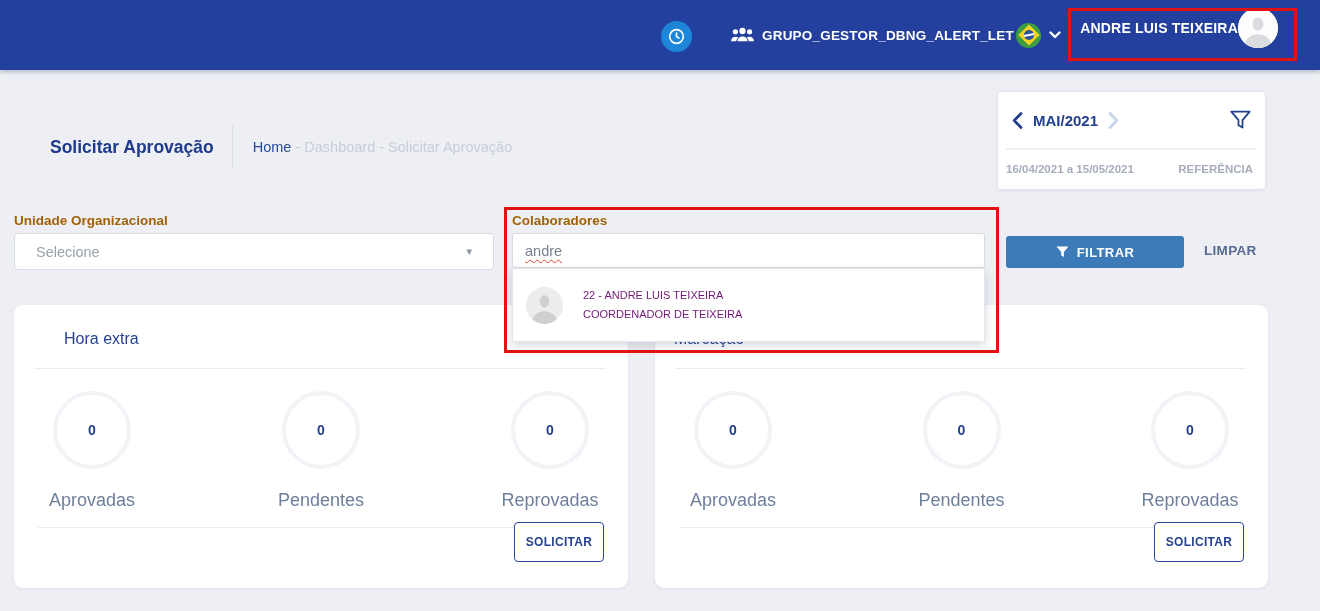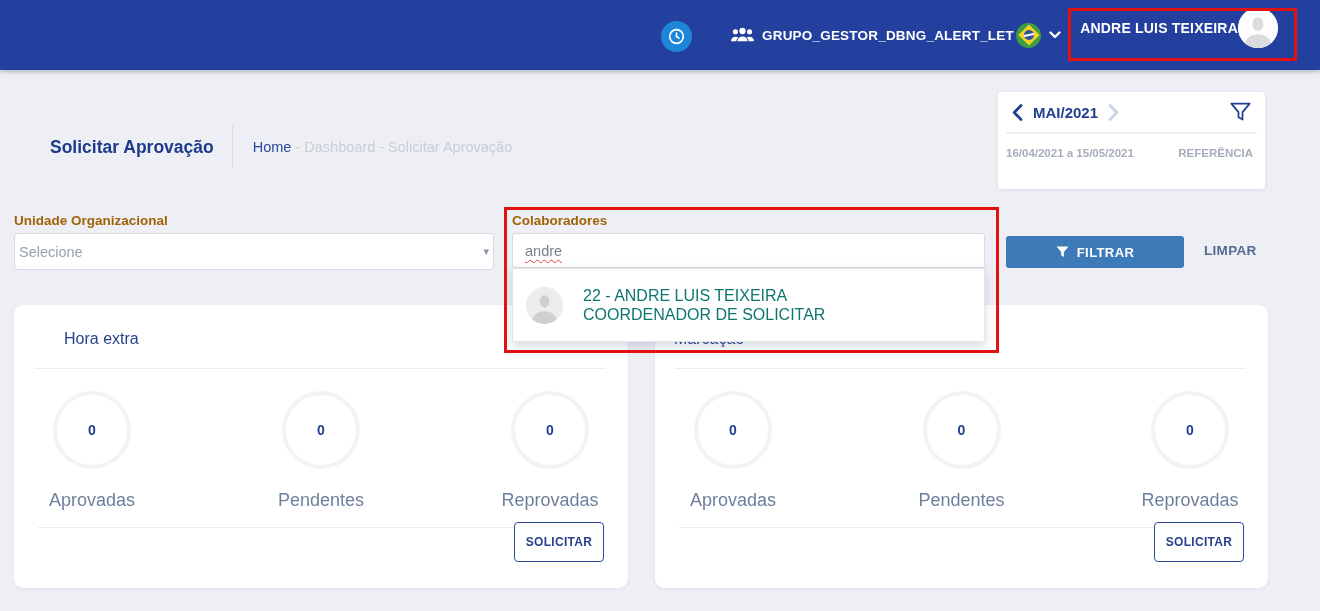--- a/index.html
+++ b/index.html
@@ -70,42 +70,42 @@
   .breadcrumb { font-size:14.5px; }
   .breadcrumb .home { color:#2b4a9a; cursor:pointer; }
   .breadcrumb .rest { color:#c8cdd6; }
   
   .period-card {
     position:absolute; left:998px; top:92px; width:267px; height:97px;
     background:#fff; border-radius:4px; box-shadow:0 1px 4px rgba(40,50,80,.10);
     z-index:2;
   }
   .period-row1 {
-    display:flex; align-items:center; height:40px; padding:0 14px;
+    display:flex; align-items:center; height:56px; padding:0 14px;
   }
   .chev-btn { display:flex; align-items:center; cursor:pointer; }
   .period-month { font-size:15px; font-weight:bold; color:#22408f; margin:0 10px; }
   .period-funnel { margin-left:auto; cursor:pointer; display:flex; }
   .period-divider { height:2px; background:#eef0f3; margin:0 8px; }
   .period-row2 {
     display:flex; align-items:center; justify-content:space-between;
     padding:0 8px 0 8px; height:37px;
   }
   .period-range { font-size:11.5px; font-weight:bold; color:#a6aeba; }
   .period-ref   { font-size:11.5px; font-weight:bold; color:#a6aeba; margin-right:4px; }
   
   .field-label {
     position:absolute; font-size:13.5px; font-weight:bold; color:#a16207;
   }
   .lbl-org { left:14px; top:213px; }
   .lbl-collab { left:512px; top:213px; }
   .select-box {
     position:absolute; left:14px; top:233px; width:480px; height:37px;
     background:#fff; border:1px solid #d6dae1; border-radius:4px;
-    display:flex; align-items:center; padding:0 4px; cursor:pointer;
+    display:flex; align-items:center; padding:0 21px; cursor:pointer;
   }
   .select-placeholder { color:#98a2ac; font-size:14.5px; flex:1; }
   .select-caret { color:#8a94a3; font-size:11px; }
   .input-box {
     position:absolute; left:512px; top:233px; width:473px; height:35px;
     background:#fff; border:1px solid #d6dae1; border-radius:3px;
     display:flex; align-items:center; padding:0 12px; cursor:text;
   }
   .typed-text {
     color:#78828f; font-size:14.5px;
@@ -116,21 +116,21 @@
     position:absolute; left:512px; top:268px; width:473px; height:74px;
     background:#fff; border:1px solid #e3e6eb;
     box-shadow:0 4px 10px rgba(40,50,80,.18);
     display:flex; align-items:center; z-index:25; cursor:pointer;
   }
   .suggest-avatar {
     width:37px; height:37px; border-radius:50%; background:#ececec;
     overflow:hidden; margin:0 20px 0 13px; flex:0 0 37px;
   }
   .suggest-lines { display:flex; flex-direction:column; gap:0; }
-  .suggest-lines div { font-size:16px; color:#0f766e; line-height:19px; white-space:nowrap; }
+  .suggest-lines div { font-size:11px; color:#701a75; line-height:19px; white-space:nowrap; }
   .filtrar-btn {
     position:absolute; left:1006px; top:236px; width:178px; height:32px;
     background:#3d7ab8; border:none; border-radius:3px; cursor:pointer;
     display:flex; align-items:center; justify-content:center; gap:8px;
     color:#fff; font-weight:bold; font-size:13px; letter-spacing:.4px;
     font-family:"Liberation Sans", sans-serif;
   }
   .limpar-btn {
     position:absolute; left:1204px; top:243px; background:none; border:none;
     color:#566b92; font-weight:bold; font-size:13.5px; cursor:pointer;
@@ -274,21 +274,21 @@
 <div class="suggest-panel">
   <span class="suggest-avatar">
     <svg width="37" height="37" viewBox="0 0 24 24">
       <circle cx="12" cy="12" r="12" fill="#ececec"></circle>
       <ellipse cx="12" cy="9.4" rx="3.1" ry="4" fill="#cfcfcf"></ellipse>
       <path d="M4 22c.6-4 3.9-6.2 8-6.2s7.4 2.2 8 6.2a12 12 0 0 1-16 0z" fill="#cfcfcf"></path>
     </svg>
   </span>
   <span class="suggest-lines">
     <div>22 - ANDRE LUIS TEIXEIRA</div>
-    <div>COORDENADOR DE SOLICITAR</div>
+    <div>COORDENADOR DE TEIXEIRA</div>
   </span>
 </div>
 
 <button class="filtrar-btn">
   <span style="display:flex;">
     <svg width="13" height="12" viewBox="0 0 24 22">
       <path d="M1 1 h22 l-8.4 9.8 v9.4 l-5.2 -3.2 v-6.2 z" fill="#ffffff"></path>
     </svg>
   </span>
   <span>FILTRAR</span>

